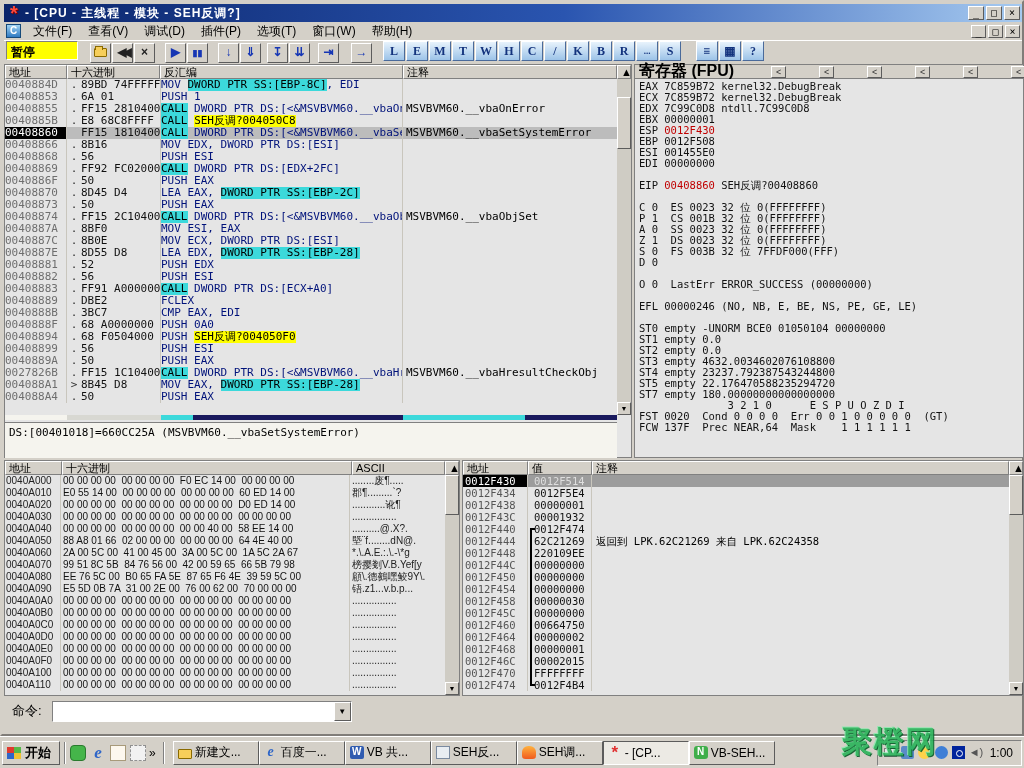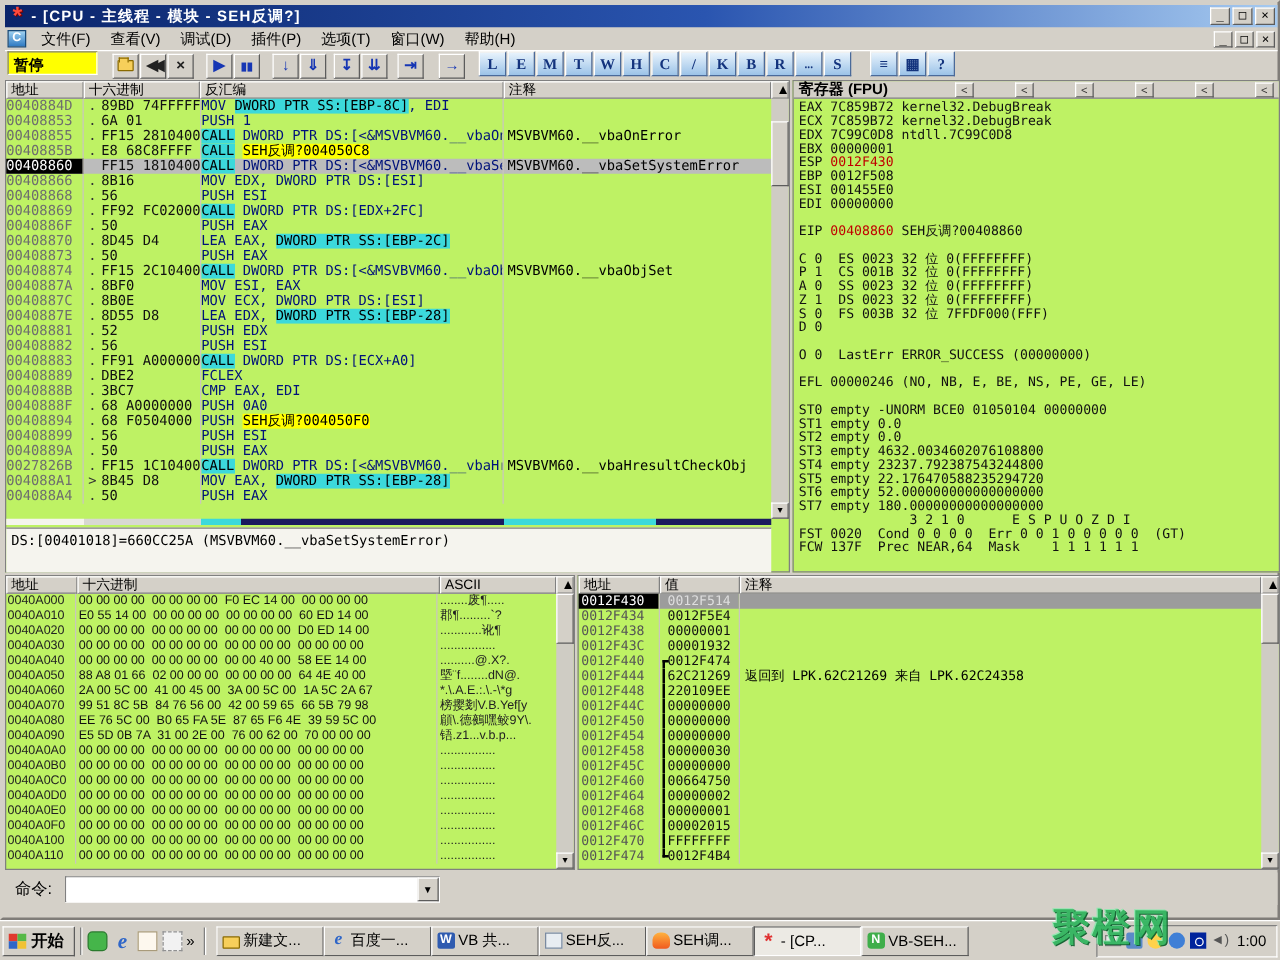--- a/index.html
+++ b/index.html
@@ -24,21 +24,21 @@
 .toolbar{position:absolute;left:2px;top:39px;width:1018px;height:23px;display:flex;padding-left:2px}
 .status-box{width:72px;height:19px;background:#ffff00;border:1px solid;border-color:#808080 #fff #fff #808080;font-weight:bold;padding:2px 4px;color:#000}
 .tb{width:21px;height:20px;margin-left:1px;font-size:12px;line-height:17px;text-align:center;color:#2b3c8c;font-weight:bold;overflow:hidden}
 .tb .folder{display:inline-block;width:13px;height:9px;background:#f7cf5a;border:1px solid #8a6a00;border-radius:1px;position:relative;top:1px}
 .tb .folder::before{content:"";position:absolute;left:0;top:-3px;width:6px;height:3px;background:#f7cf5a;border:1px solid #8a6a00;border-bottom:none}
 .tb.dark{color:#222}
 .tb.blue{color:#1636b4}
 .letters{display:flex;margin-left:10px}
 .lb{width:22px;height:20px;margin-left:1px;background:linear-gradient(#e8f3fc,#9cc3e8);border:1px solid;border-color:#fff #4a6a9a #4a6a9a #fff;color:#13337d;font-weight:bold;font-size:12px;text-align:center;line-height:18px;font-family:"Liberation Serif",serif}
 
-.pane{position:absolute;background:#bef264;border:1px solid #808080}
+.pane{position:absolute;background:#e5e5e5;border:1px solid #808080}
 .hdr{display:flex;height:14px;background:#d4d0c8}
 .hcell{border:1px solid;border-color:#fff #808080 #808080 #fff;background:#d4d0c8;padding:0 3px;font-size:11px;line-height:12px;white-space:nowrap;overflow:hidden}
 
 #disasm{left:2px;top:62px;width:628px;height:394px}
 .drows{position:absolute;left:0;top:14px;width:612px}
 .drow{display:flex;height:12px;font-size:11px;line-height:12px;white-space:pre;font-family:"DejaVu Sans Mono",monospace}
 .drow.sel{background:#bcbcbc}
 .c-addr{width:62px;color:#6e6e6e;overflow:hidden;flex:none;border-right:1px solid #c9c6bd}
 .drow.sel .c-addr{background:#000;color:#fff}
 .c-dec{width:14px;color:#333;flex:none;text-align:center}
@@ -51,21 +51,21 @@
 .partial-strip{position:absolute;left:0;top:350px;height:5px;width:612px;background:linear-gradient(90deg,#f5f4ee 0 62px,#d8d8d2 62px 156px,#3cd9db 156px 188px,#1a1a5e 188px 398px,#3cd9db 398px 520px,#1a1a5e 520px 612px)}
 .info-area{position:absolute;left:0;top:357px;width:612px;height:36px;background:#f5f4ee;border-top:1px solid #808080}
 .info-line{font-family:"DejaVu Sans Mono",monospace;font-size:11px;padding:3px 4px;white-space:pre}
 
 .sb{position:absolute;width:14px;background:#cfccc4}
 .sbtn{position:absolute;left:0;width:14px;height:13px;border:1px solid;border-color:#fff #5c5c5c #5c5c5c #fff;background:#d4d0c8;font-size:7px;line-height:11px;text-align:center;color:#000}
 .sthumb{position:absolute;left:0;width:14px;border:1px solid;border-color:#fff #5c5c5c #5c5c5c #fff;background:#d4d0c8}
 
 #regs{left:632px;top:62px;width:390px;height:394px}
 .reg-hdr{display:flex;align-items:center;height:14px;background:#d4d0c8;border-bottom:1px solid #808080}
-.reg-title{font-size:12px;font-weight:bold;padding:0 4px;white-space:nowrap}
+.reg-title{font-size:16px;font-weight:bold;padding:0 4px;white-space:nowrap}
 .unfold{width:15px;height:12px;margin-left:33px;border:1px solid;border-color:#fff #5c5c5c #5c5c5c #fff;background:#d4d0c8;font-size:9px;line-height:10px;text-align:center;color:#333}
 .reg-body{position:absolute;left:0;top:16px;right:0;bottom:0;overflow:hidden}
 .rline{font-family:"DejaVu Sans Mono",monospace;font-size:10.5px;line-height:11px;height:11px;white-space:pre;padding-left:4px;color:#111}
 .rline .red{color:#c00000}
 
 #dump{left:2px;top:458px;width:456px;height:236px}
 .mrow{display:flex;height:12px;font-family:Liberation Sans, sans-serif;font-size:10px;line-height:12px;white-space:pre}
 .m-addr{width:56px;flex:none;color:#222;overflow:hidden;border-right:1px solid #c9c6bd;padding-left:1px}
 .m-bytes{width:288px;flex:none;overflow:hidden;padding-left:2px;color:#111}
 .m-ascii{flex:1;overflow:hidden;border-left:1px solid #c9c6bd;padding-left:2px;color:#222}
@@ -274,21 +274,20 @@
           <div class="rline"><span>O 0  LastErr ERROR_SUCCESS (00000000)</span></div>
           <div class="rline">&nbsp;</div>
           <div class="rline"><span>EFL 00000246 (NO, NB, E, BE, NS, PE, GE, LE)</span></div>
           <div class="rline">&nbsp;</div>
           <div class="rline"><span>ST0 empty -UNORM BCE0 01050104 00000000</span></div>
           <div class="rline"><span>ST1 empty 0.0</span></div>
           <div class="rline"><span>ST2 empty 0.0</span></div>
           <div class="rline"><span>ST3 empty 4632.0034602076108800</span></div>
           <div class="rline"><span>ST4 empty 23237.792387543244800</span></div>
           <div class="rline"><span>ST5 empty 22.176470588235294720</span></div>
-          <div class="rline"><span>ST6 empty 52.000000000000000000</span></div>
           <div class="rline"><span>ST7 empty 180.00000000000000000</span></div>
           <div class="rline"><span>              3 2 1 0      E S P U O Z D I</span></div>
           <div class="rline"><span>FST 0020  Cond 0 0 0 0  Err 0 0 1 0 0 0 0 0  (GT)</span></div>
           <div class="rline"><span>FCW 137F  Prec NEAR,64  Mask    1 1 1 1 1 1</span></div>
         </div>
     </div>
 
     <div id="dump" class="pane">
       <div class="hdr">
         <span class="hcell" style="width:57px">地址</span>

